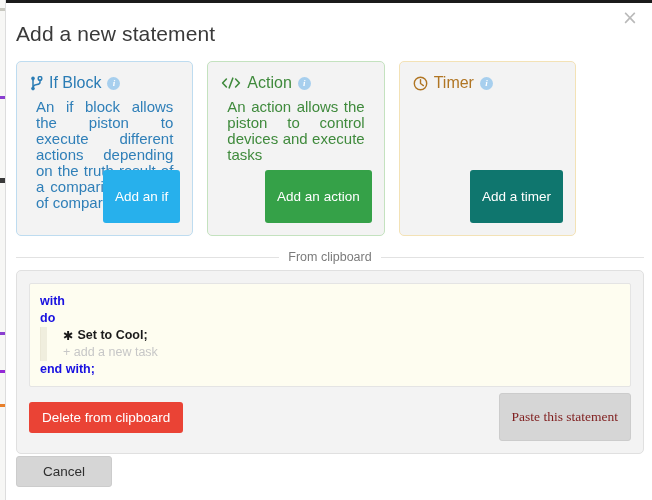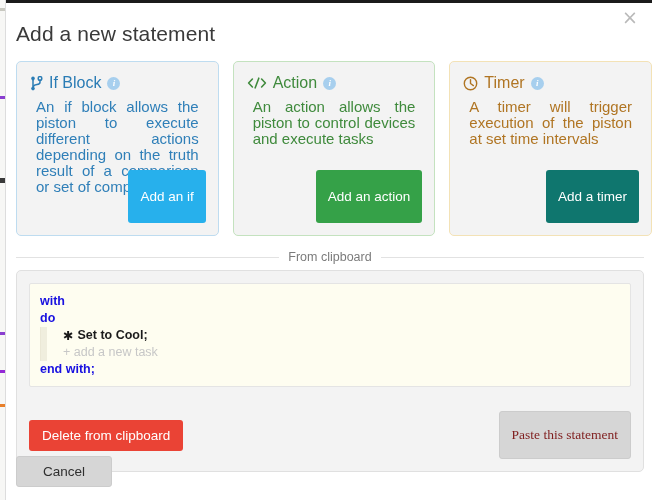--- a/index.html
+++ b/index.html
@@ -69,21 +69,21 @@
     font-weight: normal;
     color: #3a3a3a;
     letter-spacing: 0.1px;
   }
 
   
   .cards {
     position: absolute;
     left: 10px;
     top: 61px;
-    width: 636px;
+    width: 560px;
     display: flex;
     gap: 14px;
     justify-content: center;
   }
   .card {
     flex: 1 1 0;
     box-sizing: border-box;
     border-radius: 5px;
     border: 1px solid #cde3f2;
     background: #f3f3f3;
@@ -218,21 +218,21 @@
     margin-right: 16px;
     flex: 0 0 auto;
   }
   .kw       { color: #1810e0; font-weight: bold; }
   .device   { color: #9429d6; }
   .task     { color: #1b1b1b; font-weight: bold; }
   .muted    { color: #c7c7c7; }
   .star     { font-family: "DejaVu Sans", sans-serif; }
 
   .clip-actions {
-    margin-top: 24px;
+    margin-top: 6px;
     display: flex;
     justify-content: space-between;
     align-items: center;
   }
   .btn-danger {
     background: #ea4335;
     border: none;
     border-radius: 3px;
     color: #ffffff;
     font-size: 13.5px;
@@ -324,21 +324,20 @@
       <div class="card-head">
         <span class="head-icon">
           <svg width="15" height="15" viewBox="0 0 15 15" fill="none" stroke="#b07523" stroke-width="1.4" stroke-linecap="round">
             <circle cx="7.5" cy="7.5" r="6.2"></circle>
             <path d="M7.5 3.6 L7.5 7.5 L10.4 9.6"></path>
           </svg>
         </span>
         <span>Timer</span>
         <span class="info-icon">i</span>
       </div>
-      <p class="card-desc">A timer will trigger execution of the piston at set time intervals</p>
       <button class="card-btn orange">Add a timer</button>
     </div>
   </div>
 
   <div class="legend-divider">
     <div class="rule"></div>
     <div class="legend-text">From clipboard</div>
     <div class="rule"></div>
   </div>
 

